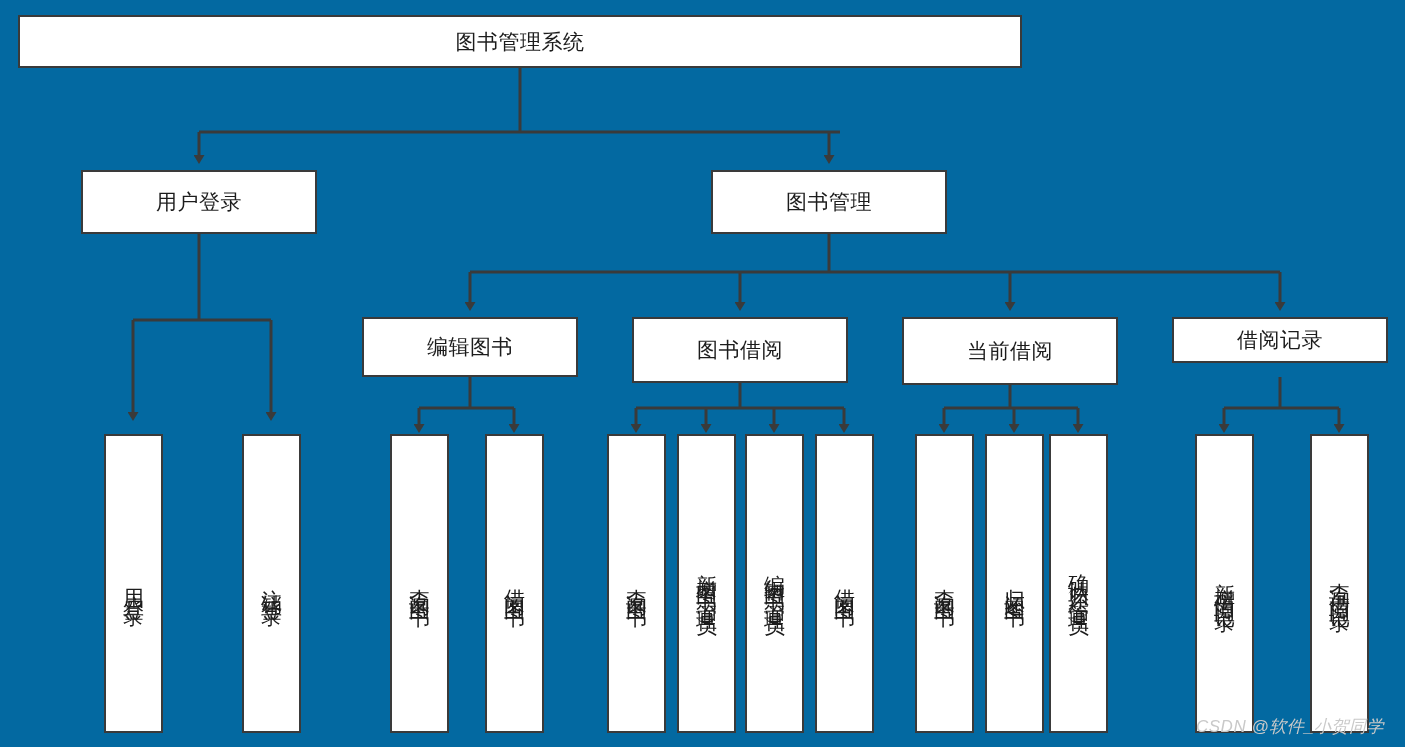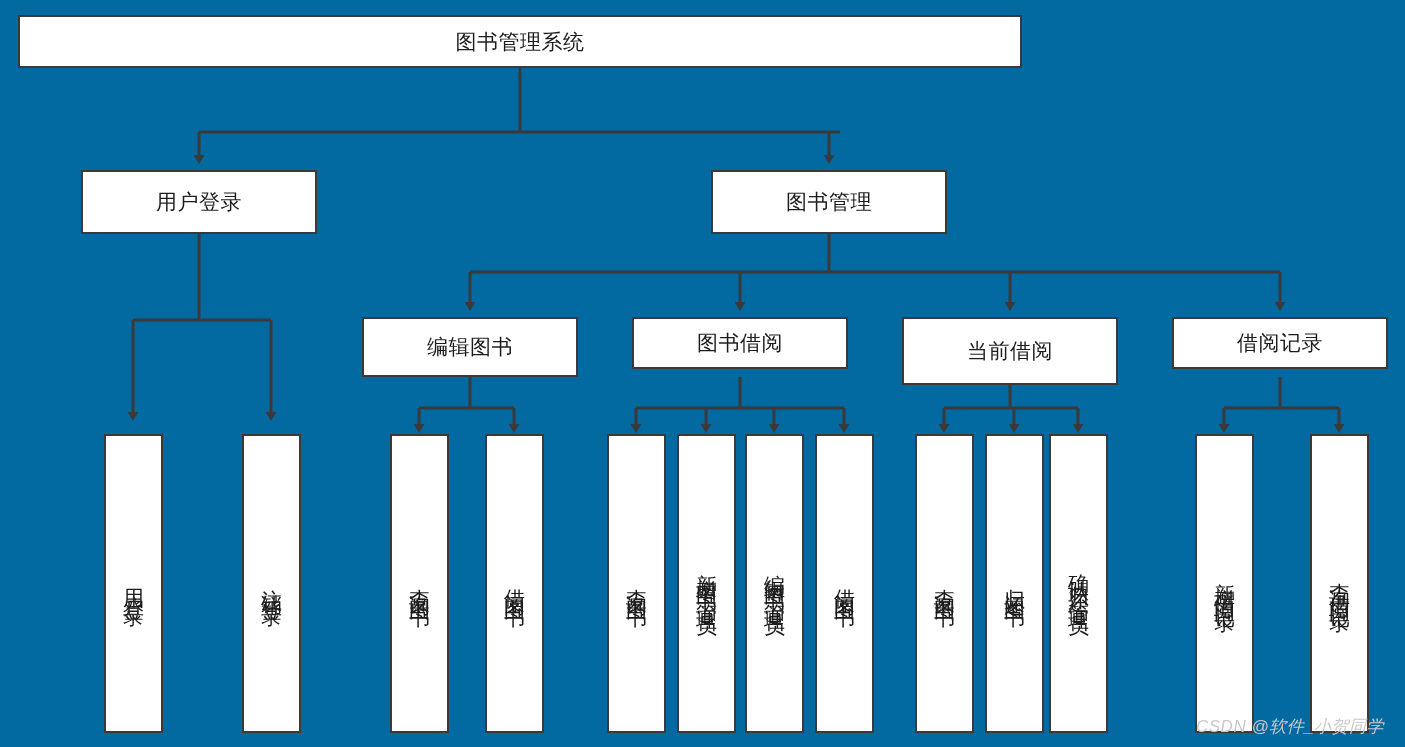--- a/index.html
+++ b/index.html
@@ -131,29 +131,29 @@
   </div>
 
   <div class="node horizontal" style="left:711px; top:170px; width:236px; height:64px;">
     <span class="label">图书管理</span>
   </div>
 
   <div class="node horizontal" style="left:362px; top:317px; width:216px; height:60px;">
     <span class="label">编辑图书</span>
   </div>
 
-  <div class="node horizontal" style="left:632px; top:317px; width:216px; height:52px;">
+  <div class="node horizontal" style="left:632px; top:317px; width:216px; height:66px;">
     <span class="label">图书借阅</span>
   </div>
 
   <div class="node horizontal" style="left:902px; top:317px; width:216px; height:68px;">
     <span class="label">当前借阅</span>
   </div>
 
-  <div class="node horizontal" style="left:1172px; top:317px; width:216px; height:52px;text-align:right;">
+  <div class="node horizontal" style="left:1172px; top:317px; width:216px; height:46px;text-align:right;">
     <span class="label">借阅记录</span>
   </div>
 
   <div class="node vertical" style="left:104px; top:434px; width:59px; height:299px;">
     <span class="label">用户登录</span>
   </div>
 
   <div class="node vertical" style="left:242px; top:434px; width:59px; height:299px;">
     <span class="label">注销登录</span>
   </div>

